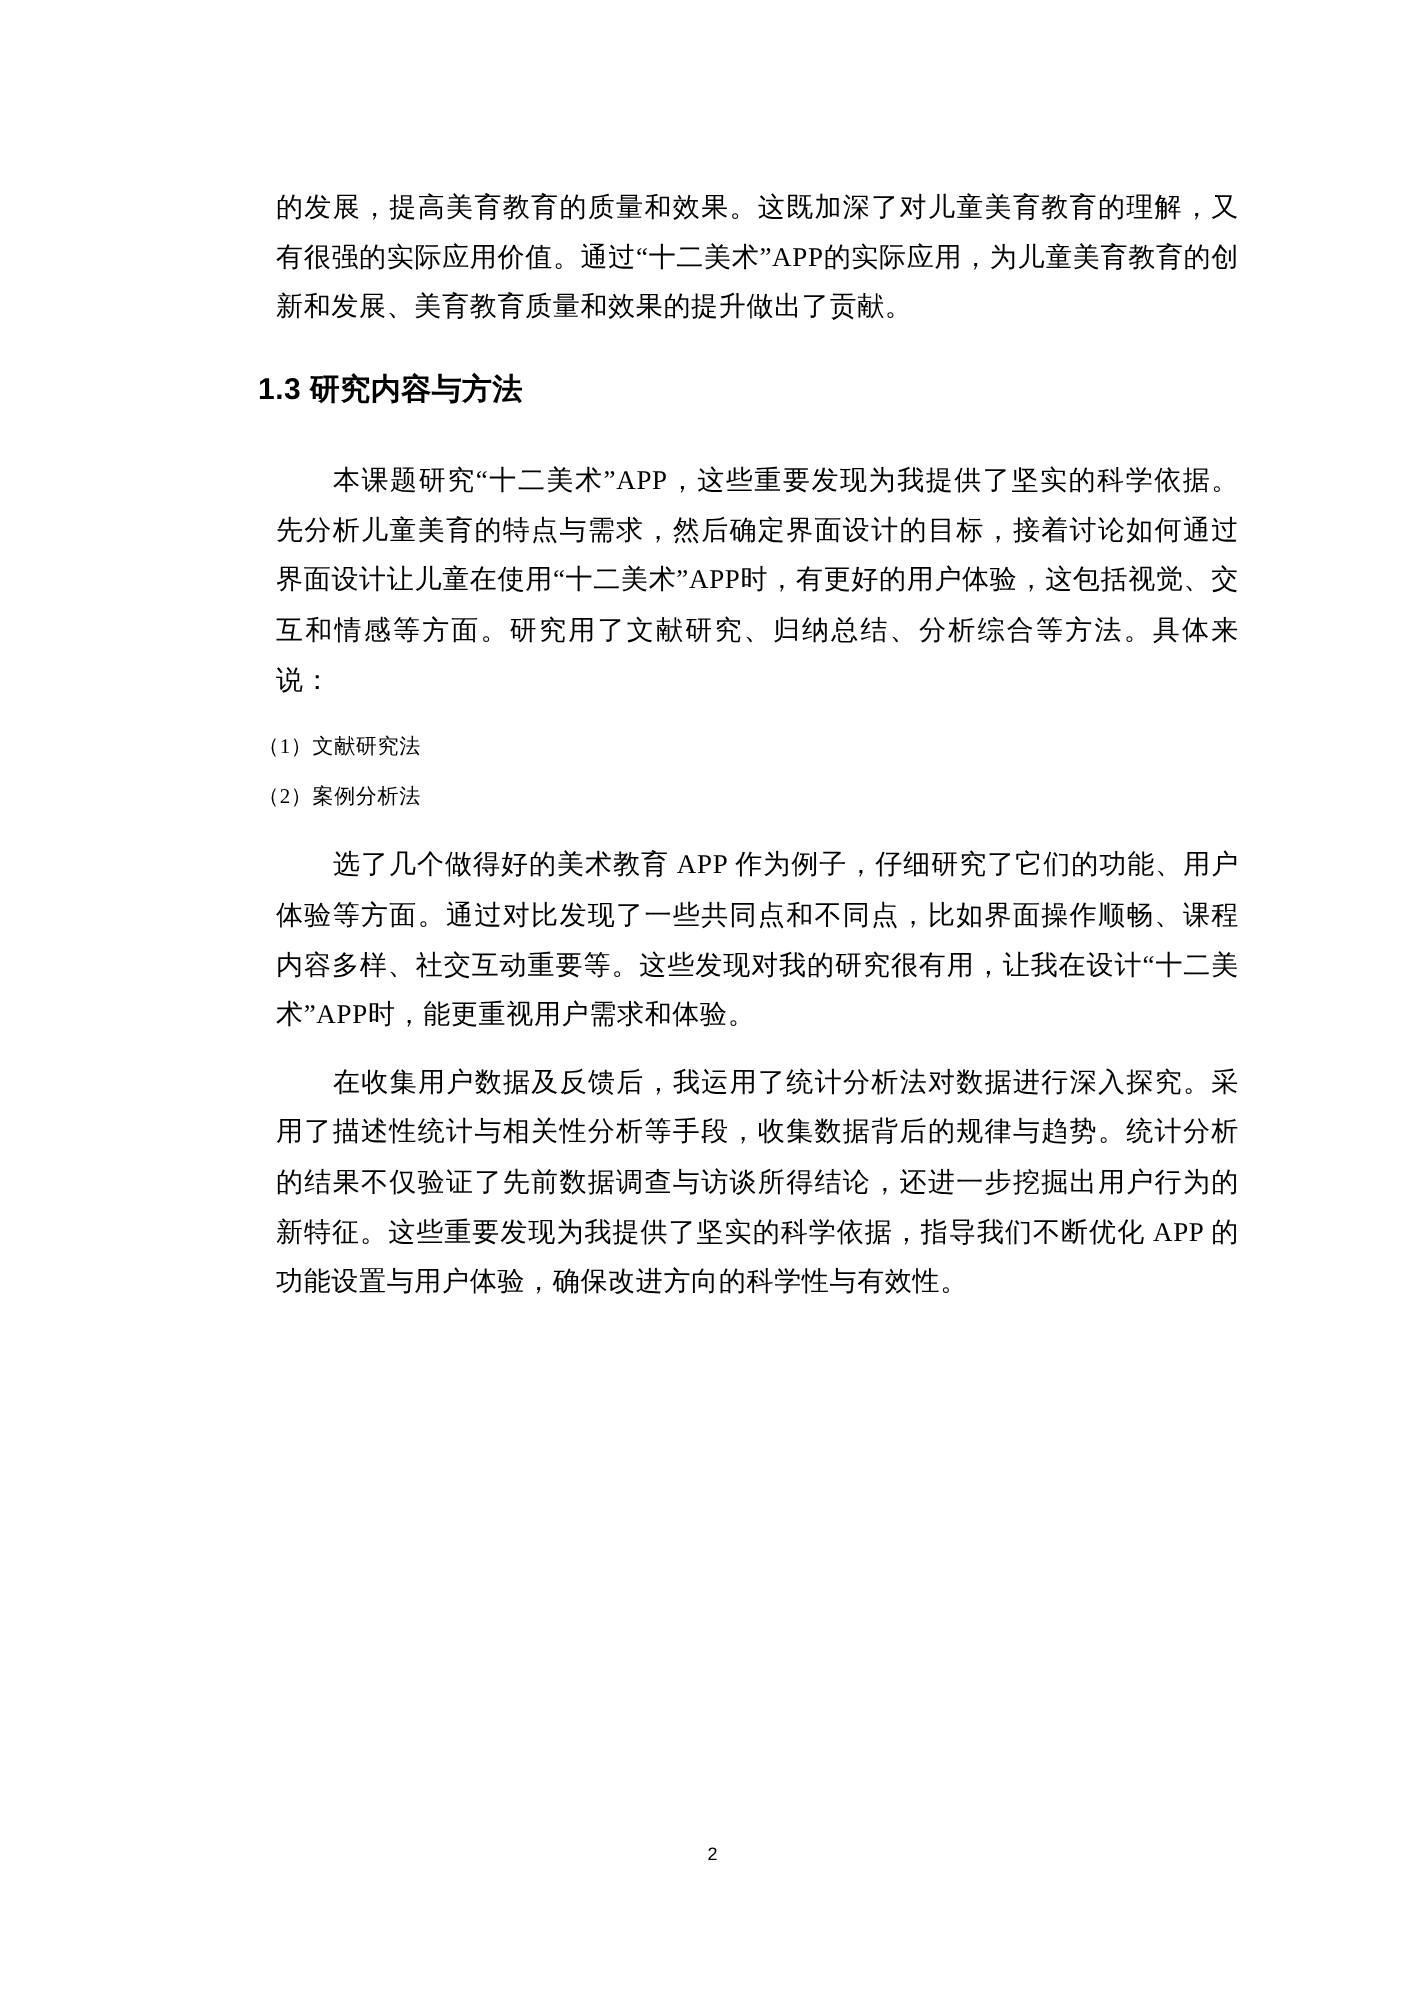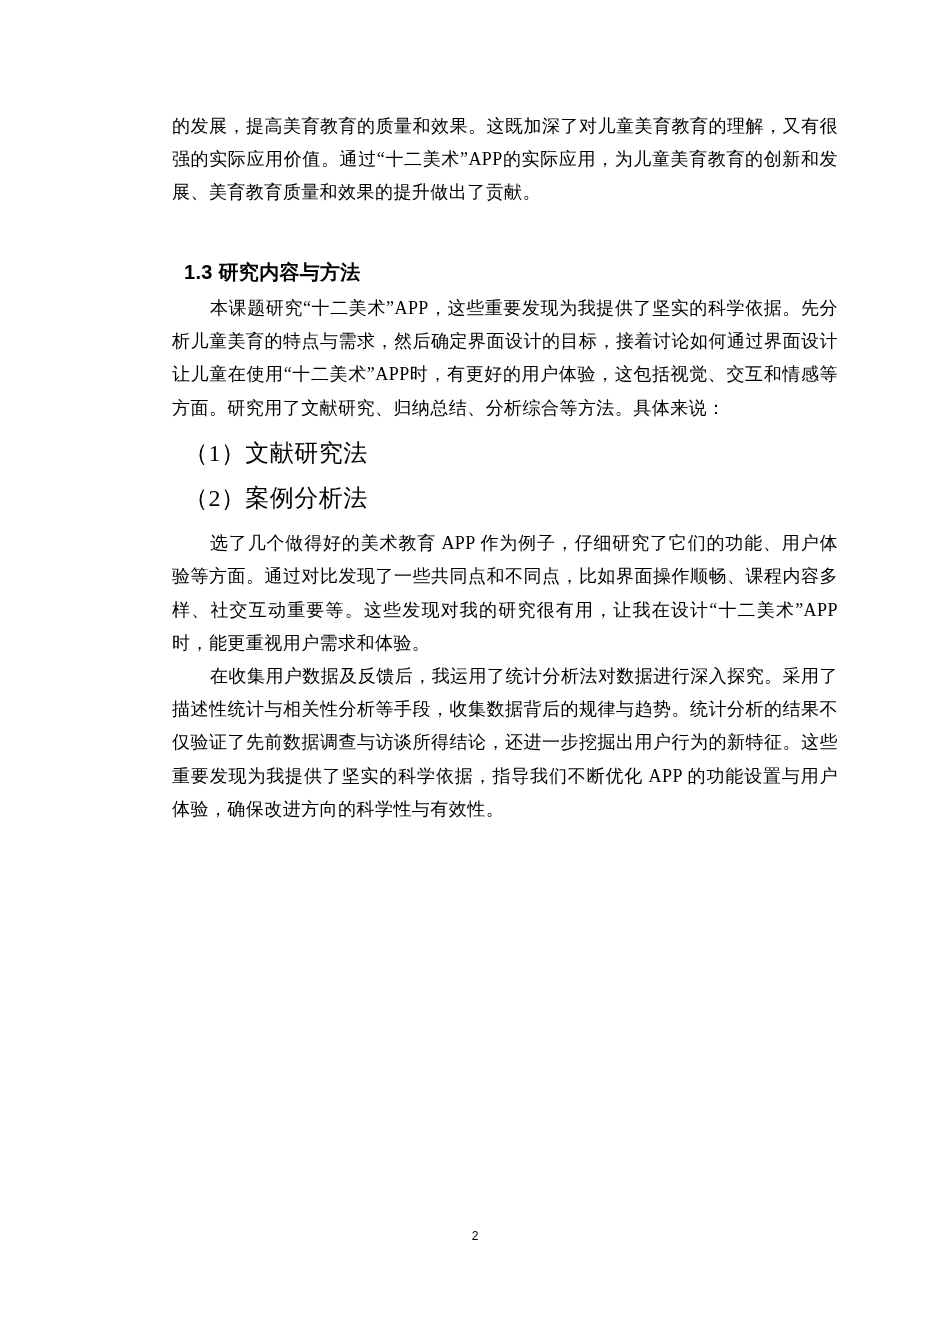--- a/index.html
+++ b/index.html
@@ -5,38 +5,38 @@
     html, body { margin: 0; padding: 0; background: #ffffff; }
     body { width: 950px; height: 1344px; position: relative; overflow: hidden; }
     .page {
       position: absolute; left: 172px; top: 110px; width: 666px;
       font-family: "Liberation Serif", "DejaVu Serif", serif;
       color: #000000;
     }
     .para {
       font-size: 18px;
       line-height: 33.2px;
-      margin: 0;
+      margin: 12px;
       text-align: justify;
       text-align-last: left;
       letter-spacing: 0.45px;
     }
     .indent { text-indent: 38px; }
     .heading {
       font-family: "Liberation Sans", "DejaVu Sans", sans-serif;
       font-size: 20px;
       line-height: 30px;
-      margin: 12px;
+      margin: 0;
       position: absolute;
       left: 0; top: 135px;
       letter-spacing: 0.3px;
     }
     .block1 { position: absolute; left: 0; top: 0; width: 666px; }
     .block2 { position: absolute; left: 0; top: 182px; width: 666px; }
-    .item-title { margin: 12px; font-size: 24px; line-height: 33.2px; letter-spacing: 0.45px; }
+    .item-title { margin: 0; font-size: 14px; line-height: 33.2px; letter-spacing: 0.45px; }
     .page-number {
       position: absolute; left: 0; width: 950px; top: 1229px;
       text-align: center;
       font-family: "Liberation Sans", "DejaVu Sans", sans-serif;
       font-size: 12px; color: #000;
     }
   </style>
 </head>
 <body>
 

